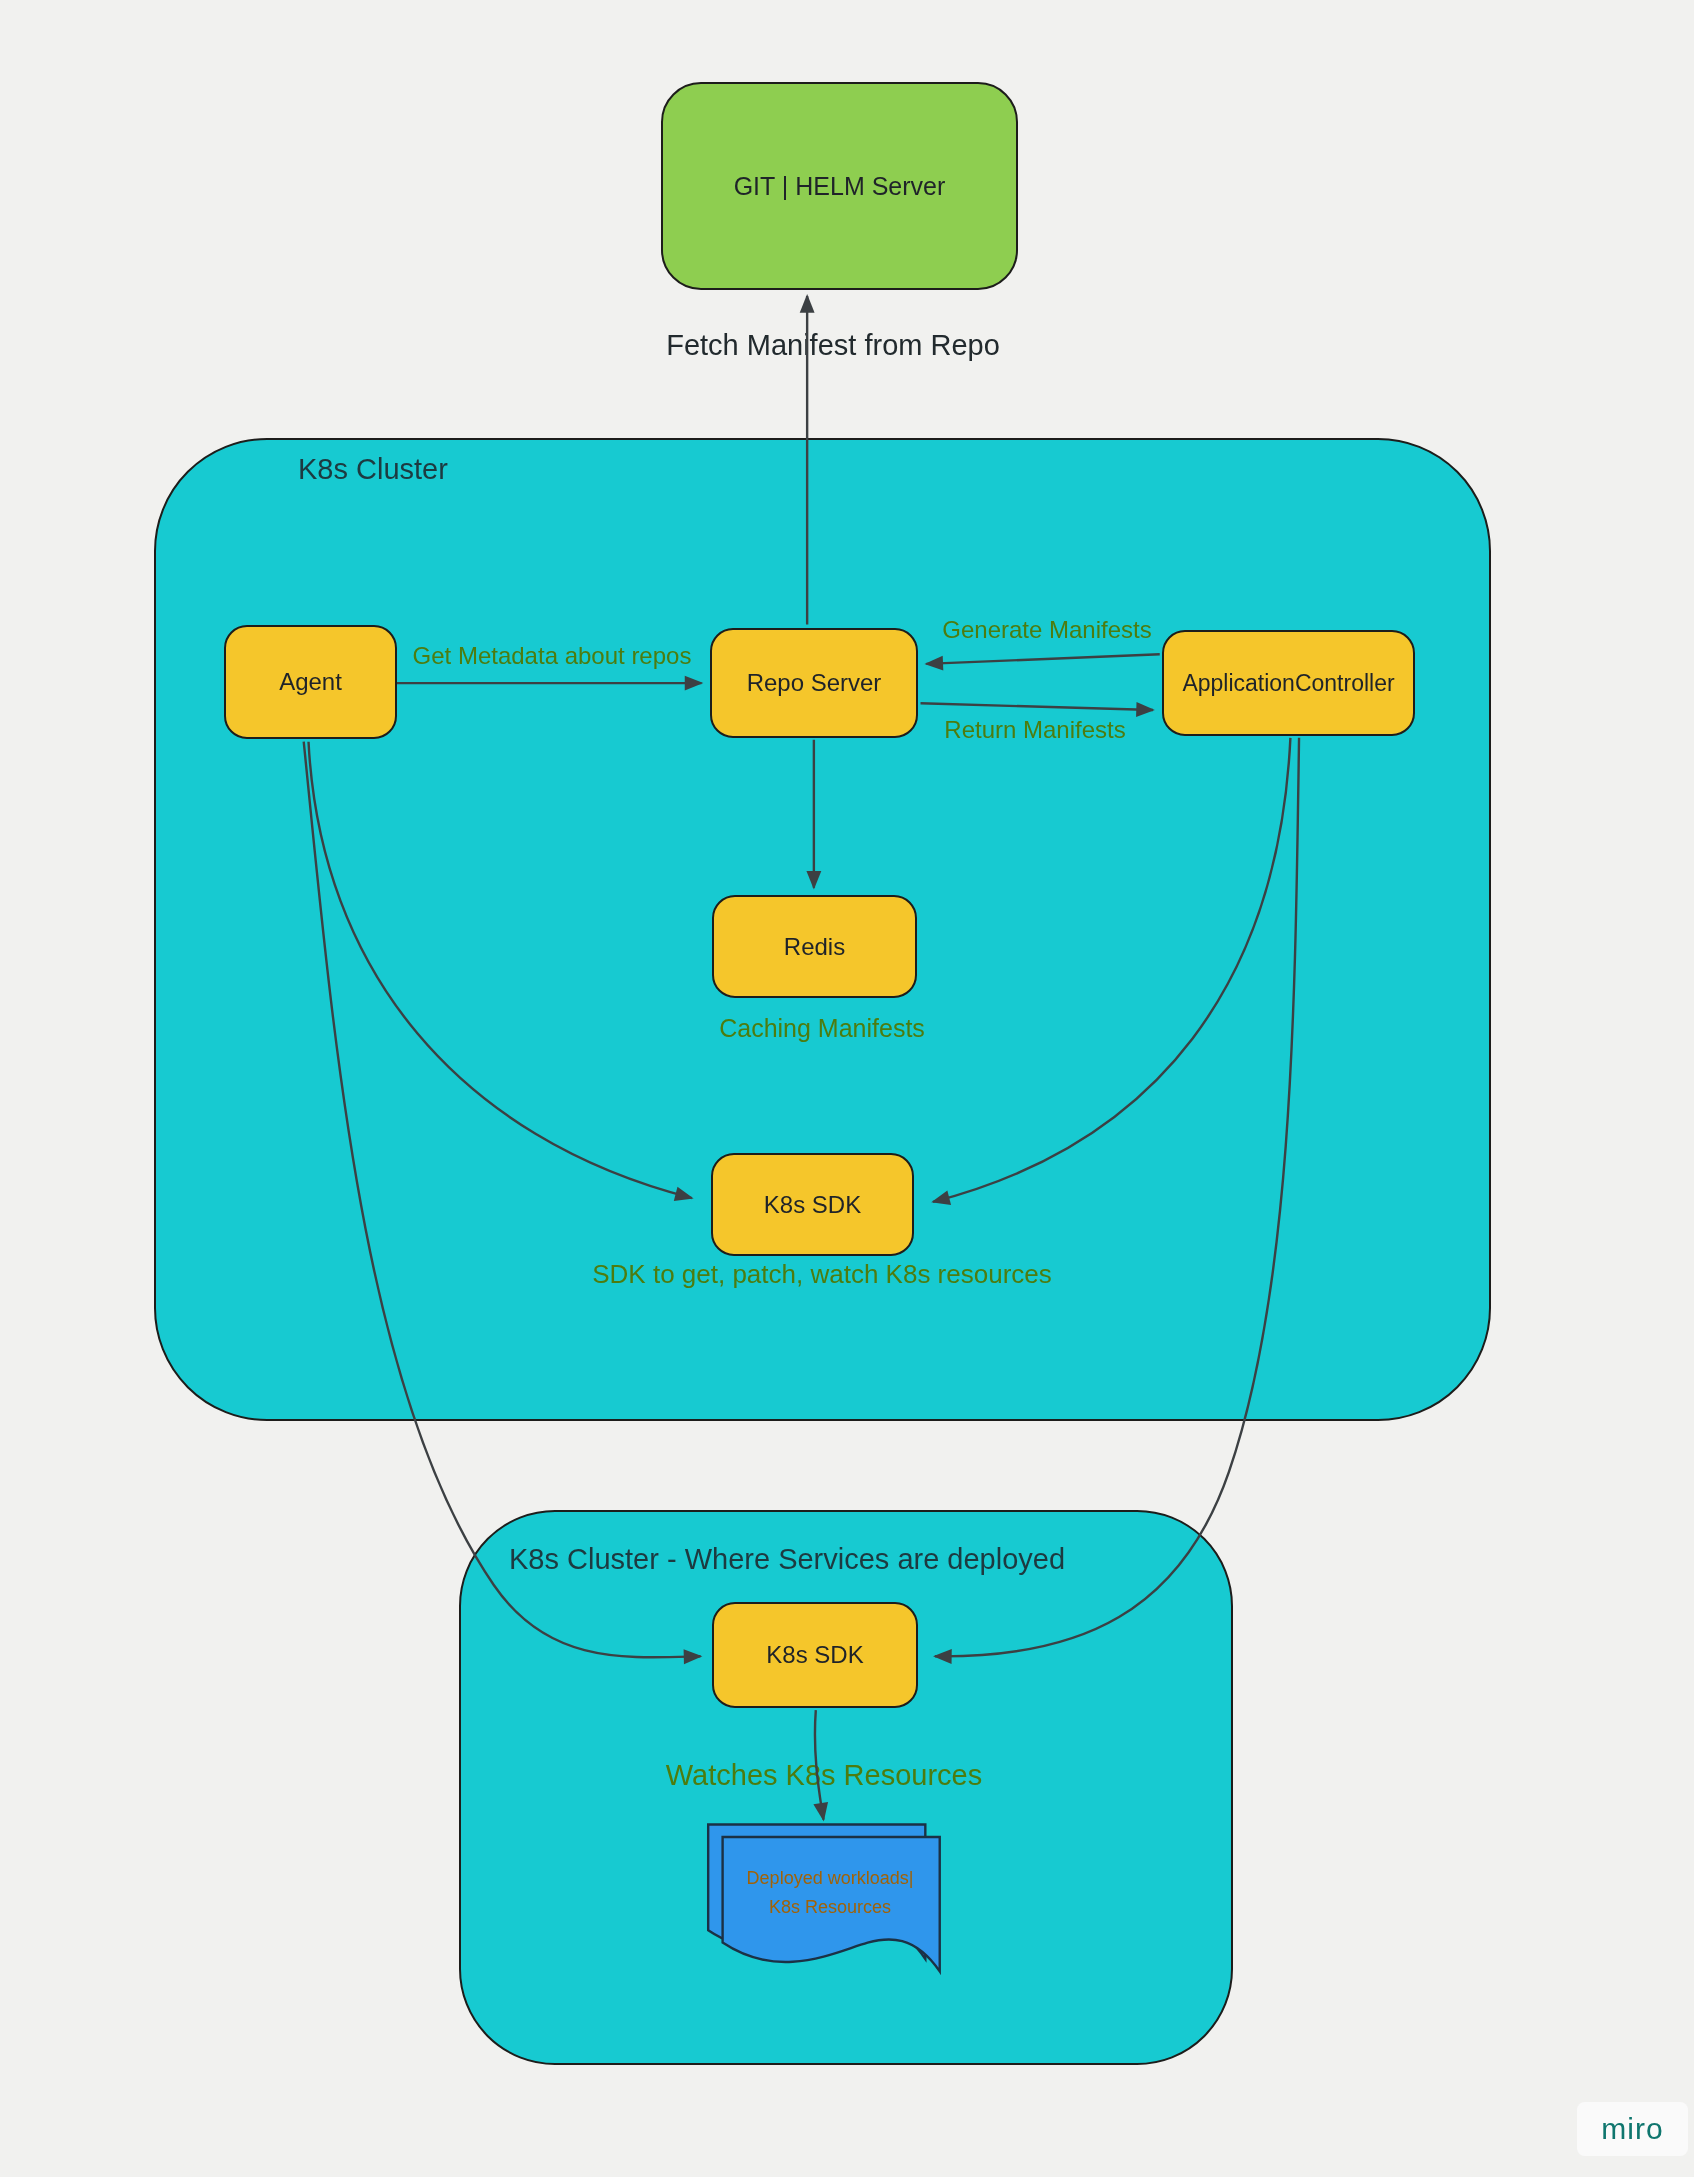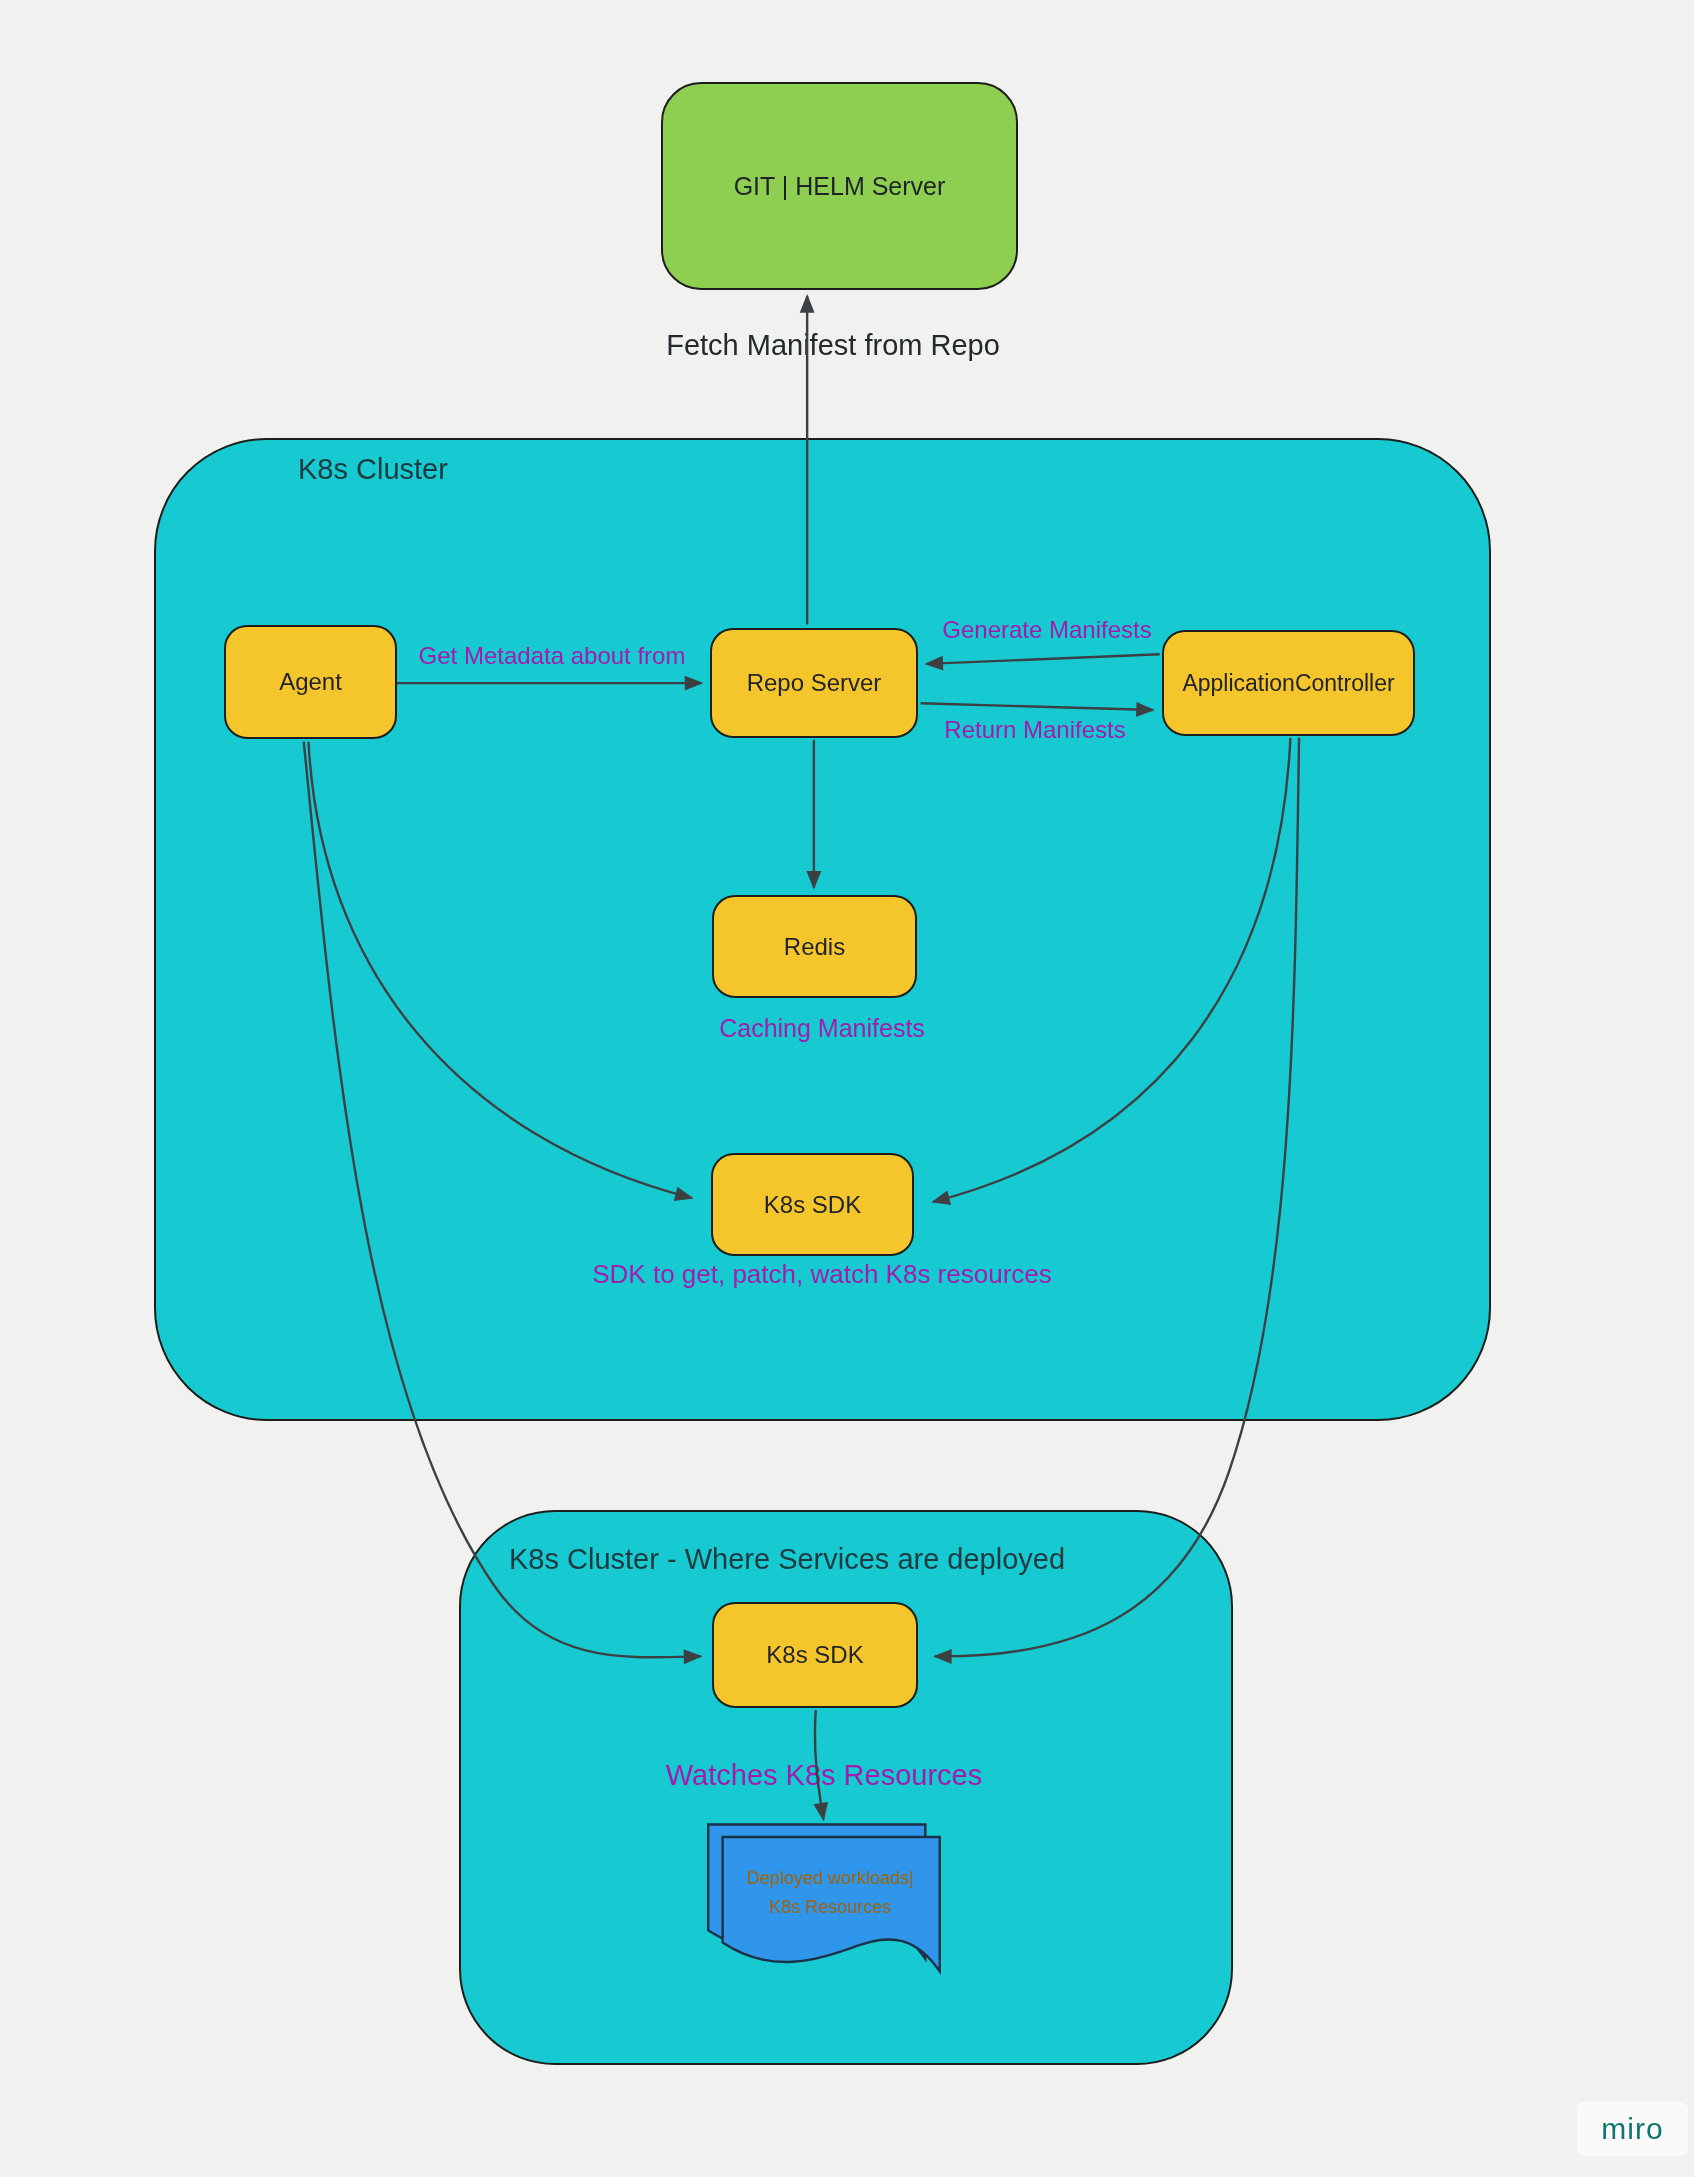--- a/index.html
+++ b/index.html
@@ -25,21 +25,21 @@
     color:#1F2329;font-size:24px;text-align:center;
   }
   #node-git{left:661px;top:82px;width:357px;height:208px;background:#8ECE50;border-width:2.4px;border-radius:40px;font-size:25px;}
   #node-agent{left:224px;top:625px;width:173px;height:114px;}
   #node-repo{left:710px;top:628px;width:208px;height:110px;}
   #node-appctrl{left:1162px;top:630px;width:253px;height:106px;font-size:23px;}
   #node-redis{left:712px;top:895px;width:205px;height:103px;}
   #node-sdk1{left:711px;top:1153px;width:203px;height:103px;}
   #node-sdk2{left:712px;top:1602px;width:206px;height:106px;}
   .elabel{
-    position:absolute;color:#a21caf;text-align:center;white-space:nowrap;
+    position:absolute;color:#4d7c0f;text-align:center;white-space:nowrap;
   }
   #lbl-fetch{left:545px;top:329px;width:576px;font-size:29px;color:#222A2E;}
   #lbl-getmeta{left:360px;top:642px;width:384px;font-size:24px;}
   #lbl-generate{left:903px;top:616px;width:288px;font-size:24px;}
   #lbl-return{left:891px;top:716px;width:288px;font-size:24px;}
   #lbl-caching{left:630px;top:1014px;width:384px;font-size:25px;}
   #lbl-sdkdesc{left:534px;top:1259px;width:576px;font-size:26px;}
   #lbl-watches{left:536px;top:1759px;width:576px;font-size:29px;}
   #doc-text{
     position:absolute;left:728px;top:1864px;width:204px;text-align:center;
@@ -57,21 +57,21 @@
 <div id="stage">
 
   <div class="cluster" id="cluster-main">
     <div class="cluster-title">K8s Cluster</div>
   </div>
   <div class="cluster" id="cluster-deploy">
     <div class="cluster-title">K8s Cluster - Where Services are deployed</div>
   </div>
 
   <div class="elabel" id="lbl-fetch">Fetch Manifest from Repo</div>
-  <div class="elabel" id="lbl-getmeta">Get Metadata about from</div>
+  <div class="elabel" id="lbl-getmeta">Get Metadata about repos</div>
   <div class="elabel" id="lbl-generate">Generate Manifests</div>
   <div class="elabel" id="lbl-return">Return Manifests</div>
   <div class="elabel" id="lbl-caching">Caching Manifests</div>
   <div class="elabel" id="lbl-sdkdesc">SDK to get, patch, watch K8s resources</div>
   <div class="elabel" id="lbl-watches">Watches K8s Resources</div>
 
   <svg class="overlay" viewBox="0 0 1764 2267">
     <defs>
       <marker id="arrow" viewBox="0 0 10 8" refX="8.6" refY="4" markerWidth="8.6" markerHeight="7" orient="auto-start-reverse" markerUnits="strokeWidth">
         <path d="M0.5,0.4 L9.5,4 L0.5,7.6 Z" fill="#3C4043"></path>

